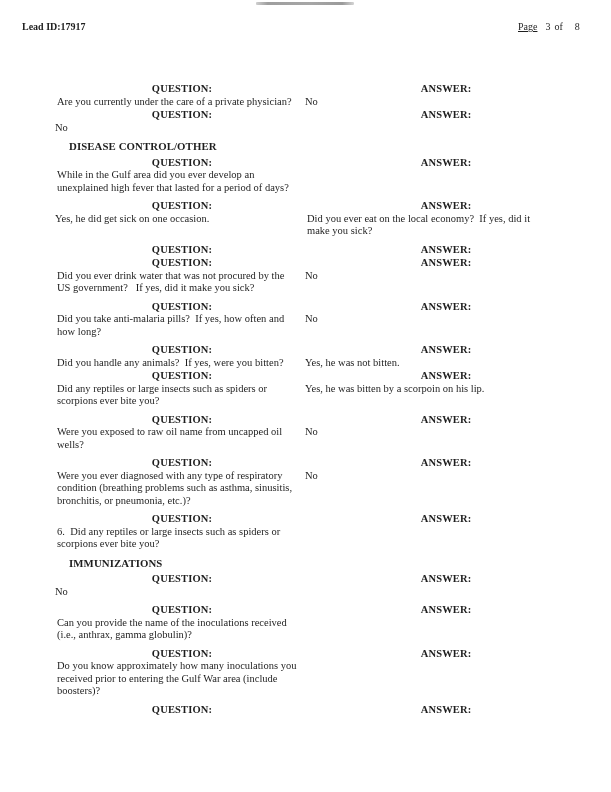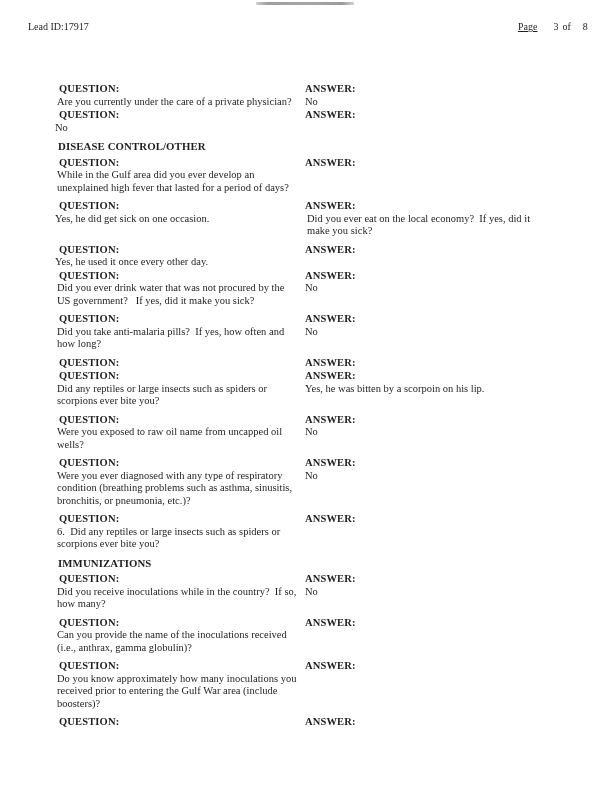--- a/index.html
+++ b/index.html
@@ -10,57 +10,58 @@
     color:#1e1e1e;
     position:relative;
     overflow:hidden;
   }
   .scan-artifact {
     position:absolute; top:2px; left:256px; width:98px; height:3px;
     background:linear-gradient(90deg,#cfcfcf 0%,#9e9e9e 12%,#a6a6a6 55%,#9a9a9a 88%,#d4d4d4 100%);
     border-radius:1px;
   }
   .hdr-lead {
-    position:absolute; left:28px; top:21px;
-    font-size:10px; line-height:11px;
+    position:absolute; left:22px; top:21px;
+    font-size:10px; line-height:11px;font-weight:bold;
   }
   .hdr-page {
     position:absolute; left:518px; top:21px;
     font-size:10px; line-height:11px;
     display:flex; align-items:baseline;
   }
-  .pg-label { margin-right:16px;text-decoration:underline; }
+  .pg-label { margin-right:8px;text-decoration:underline; }
   .pg-num   { margin-right:4px; }
   .pg-of    { margin-right:12px; }
 
   .content {
     position:absolute; left:55px; top:83px; width:532px;
   }
   .row {
     display:grid;
     grid-template-columns:250px 1fr;
   }
   .lbl {
     font-weight:bold;
     font-size:10.5px; line-height:12.5px;
     letter-spacing:0.15px;
+    text-align:center;
   }
   .q-lbl { padding-left:4px; }
   .txt {
     font-size:10.5px; line-height:12.5px;
     white-space:pre-wrap;
   }
   .q-txt { padding-left:2px; padding-right:4px; }
   .qa { margin-bottom:6px; }
   .qa.tight { margin-bottom:1px; }
   .sec-title {
     font-weight:bold;
     font-size:10.8px; line-height:12.5px;
     letter-spacing:0.1px;
-    margin:0 0 4px 3px;
+    margin:0 0 4px 14px;
   }
 </style>
 </head>
 <body>
 
 <div class="scan-artifact"></div>
 
 <div class="hdr-lead">Lead ID:17917</div>
 
 <div class="hdr-page">
@@ -115,21 +116,20 @@
         <span class="txt q-txt">Did you ever eat on the local economy?  If yes, did it
 make you sick?</span>
       </div>
   </div>
   <div class="qa tight">
     <div class="row">
         <span class="lbl q-lbl">QUESTION:</span>
         <span class="lbl">ANSWER:</span>
       </div>
     <div class="row">
-        <span class="txt">Yes, he used it once every other day.</span>
       </div>
   </div>
   <div class="qa">
     <div class="row">
         <span class="lbl q-lbl">QUESTION:</span>
         <span class="lbl">ANSWER:</span>
       </div>
     <div class="row">
         <span class="txt q-txt">Did you ever drink water that was not procured by the
 US government?   If yes, did it make you sick?</span>
@@ -144,20 +144,24 @@
     <div class="row">
         <span class="txt q-txt">Did you take anti-malaria pills?  If yes, how often and
 how long?</span>
         <span class="txt">No</span>
       </div>
   </div>
   <div class="qa tight">
     <div class="row">
         <span class="lbl q-lbl">QUESTION:</span>
         <span class="lbl">ANSWER:</span>
+      </div>
+    <div class="row">
+        <span class="txt q-txt">Did you handle any animals?  If yes, were you bitten?</span>
+        <span class="txt">Yes, he was not bitten.</span>
       </div>
   </div>
   <div class="qa">
     <div class="row">
         <span class="lbl q-lbl">QUESTION:</span>
         <span class="lbl">ANSWER:</span>
       </div>
     <div class="row">
         <span class="txt q-txt">Did any reptiles or large insects such as spiders or
 scorpions ever bite you?</span>
@@ -200,22 +204,20 @@
   </div>
 
   <div class="sec-title">IMMUNIZATIONS</div>
 
   <div class="qa">
     <div class="row">
         <span class="lbl q-lbl">QUESTION:</span>
         <span class="lbl">ANSWER:</span>
       </div>
     <div class="row">
-        <span class="txt q-txt">Did you receive inoculations while in the country?  If so,
-how many?</span>
         <span class="txt">No</span>
       </div>
   </div>
   <div class="qa">
     <div class="row">
         <span class="lbl q-lbl">QUESTION:</span>
         <span class="lbl">ANSWER:</span>
       </div>
     <div class="row">
         <span class="txt q-txt">Can you provide the name of the inoculations received

